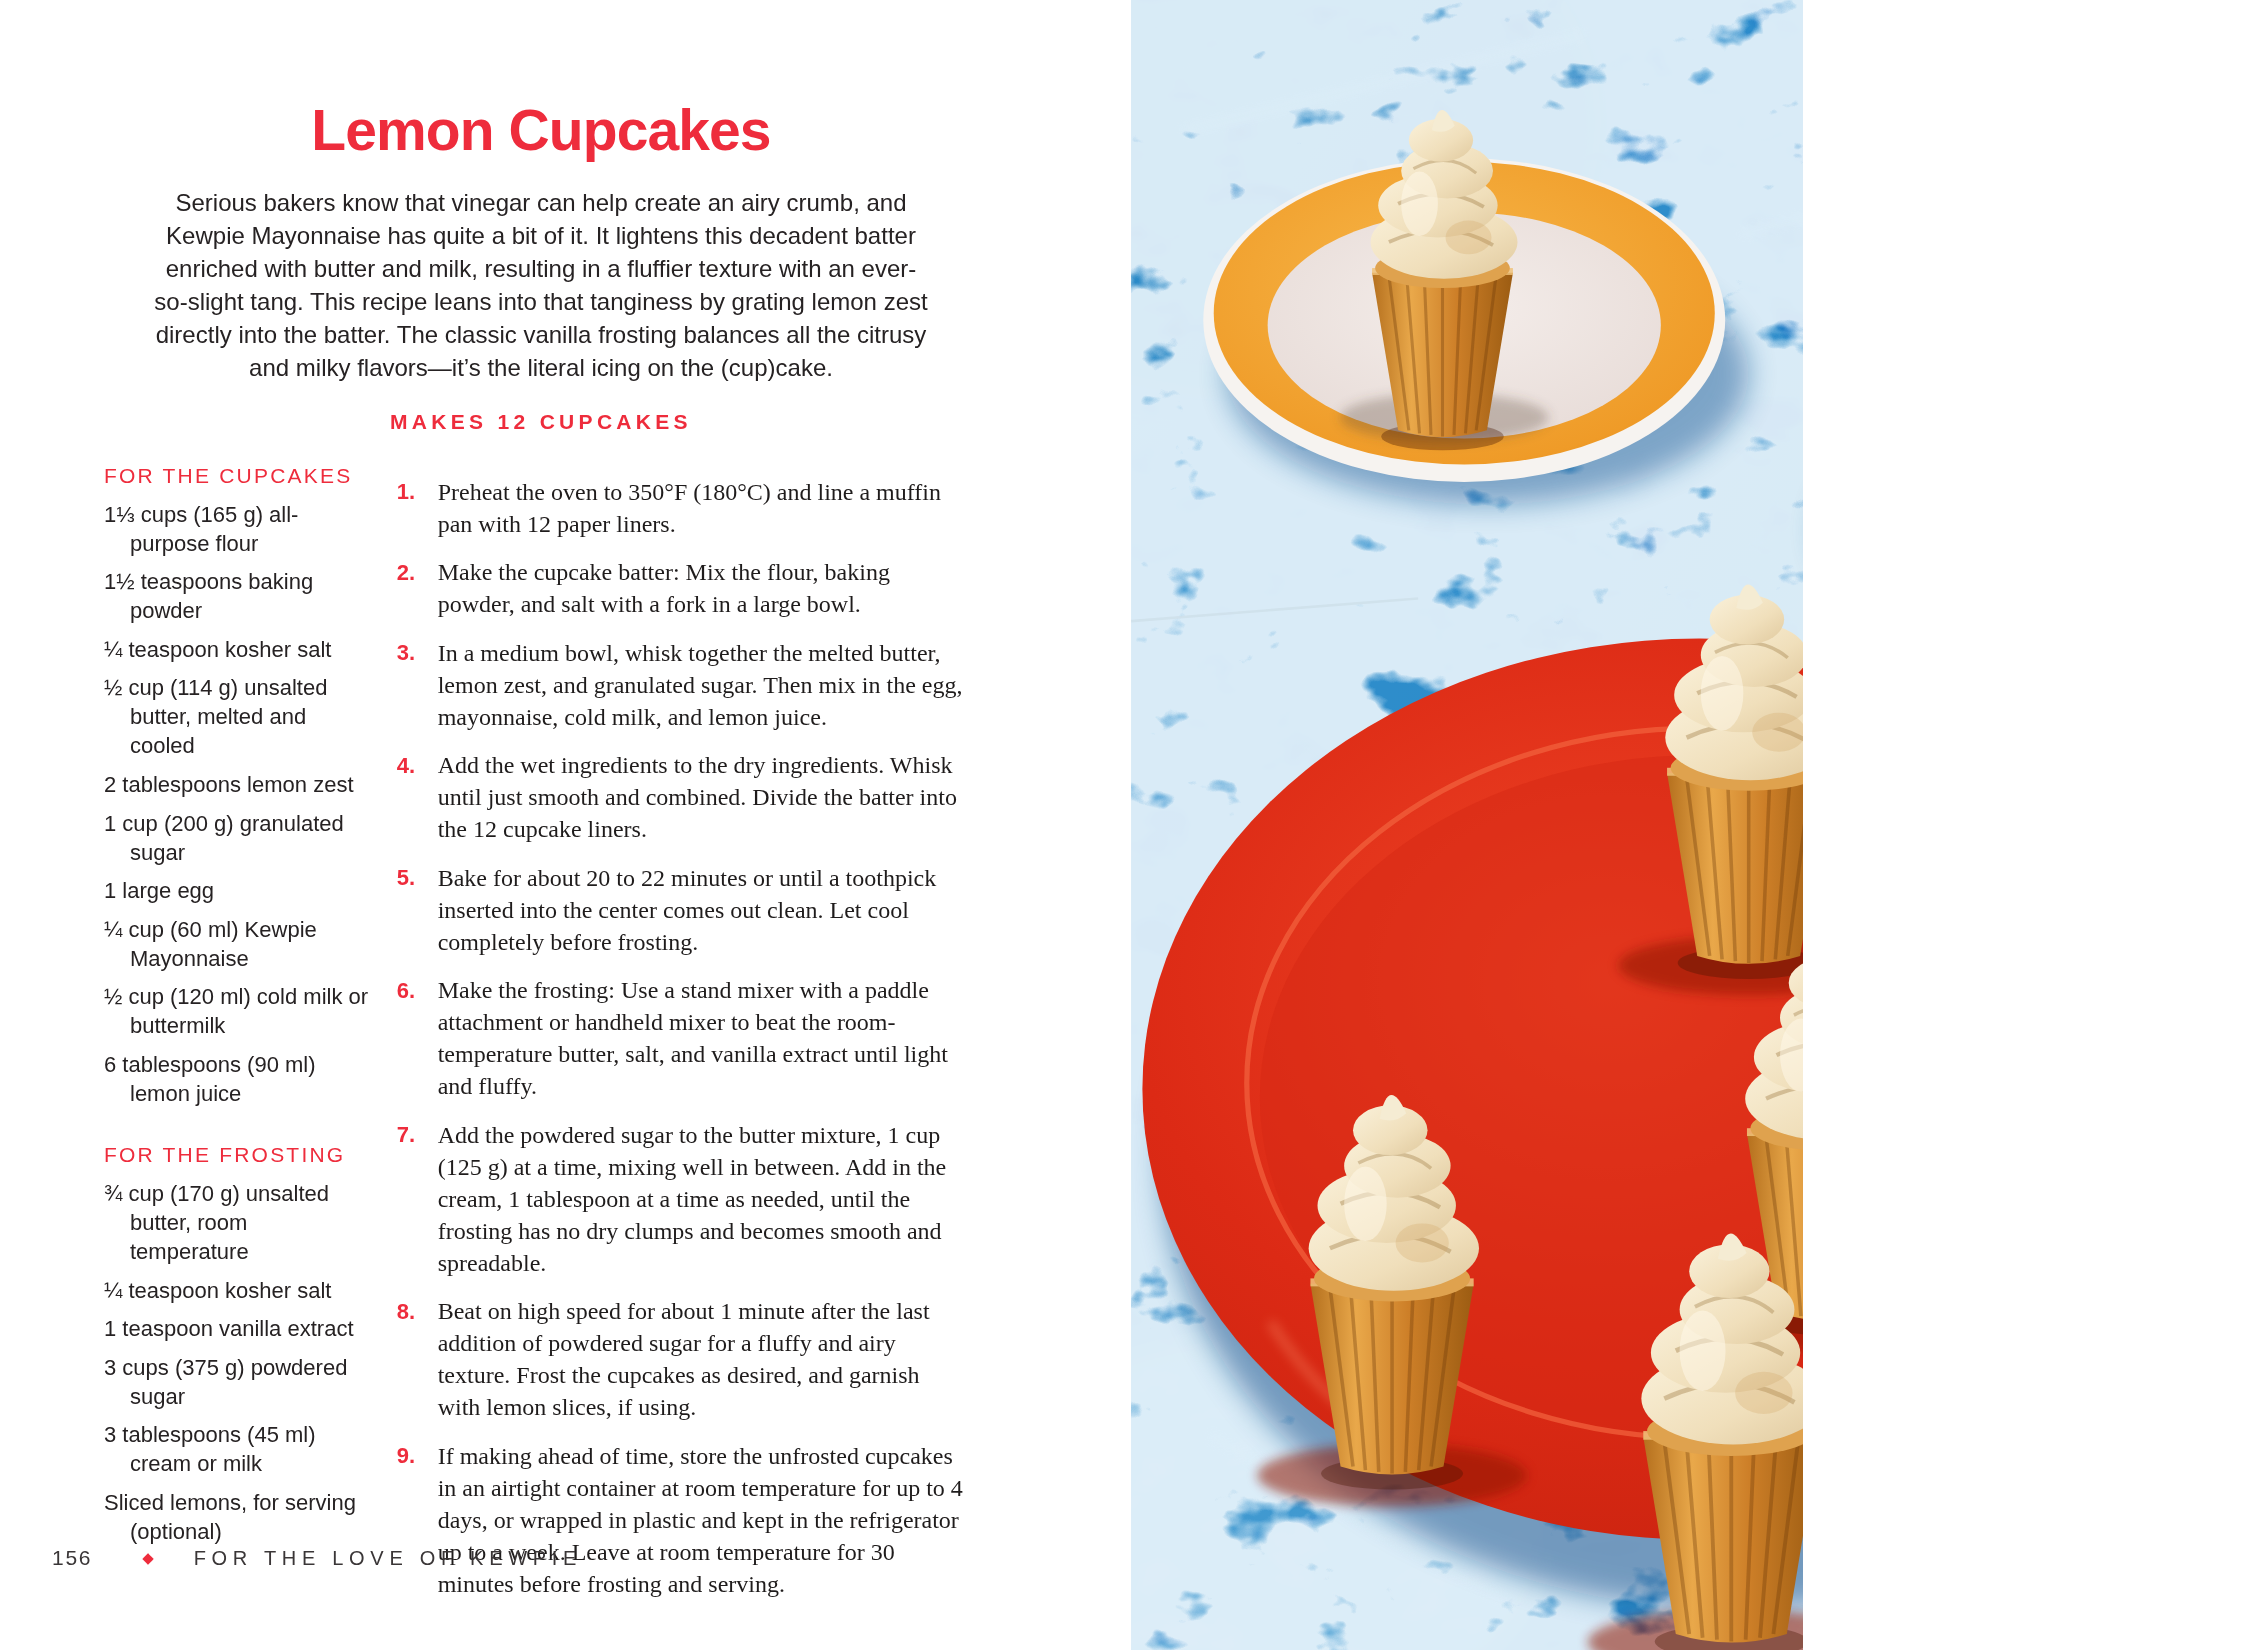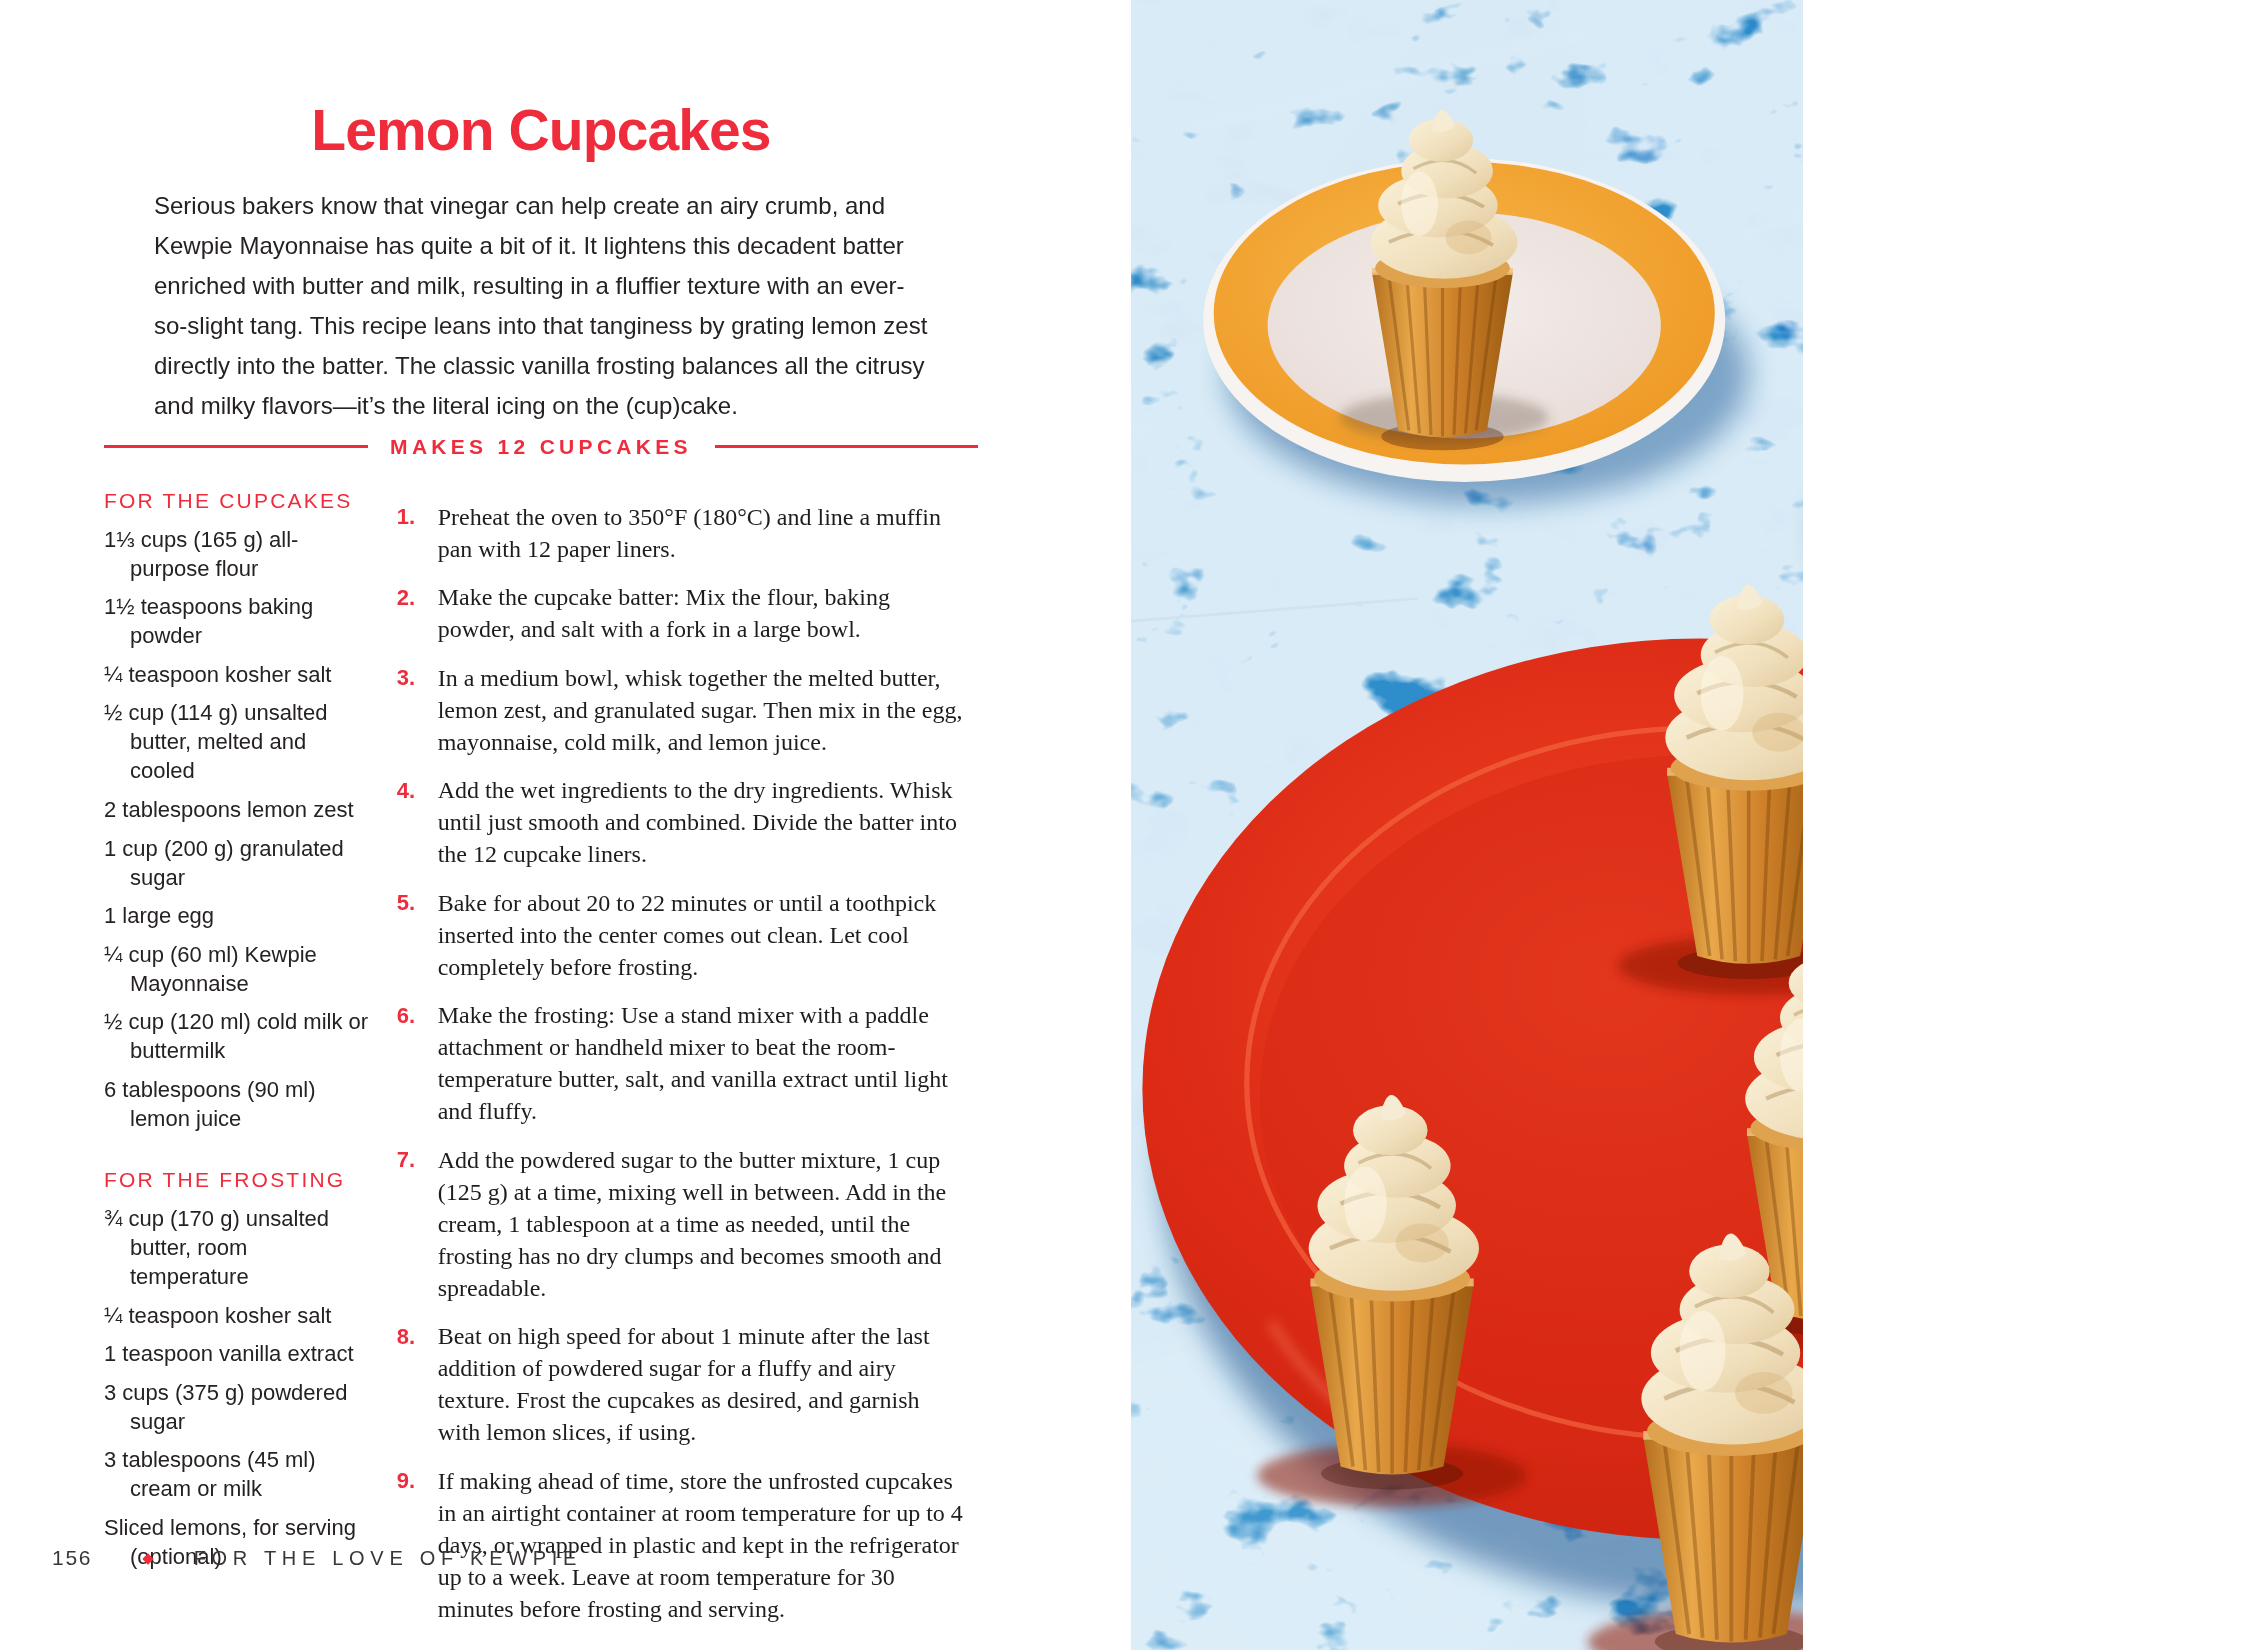--- a/index.html
+++ b/index.html
@@ -3,24 +3,24 @@
 <meta charset="utf-8">
 <style>
   html,body{margin:0;padding:0;background:#ffffff;}
   .spread{position:relative;width:1803px;height:1651px;background:#ffffff;overflow:hidden;
           font-family:"Liberation Sans",sans-serif;color:#262223;}
   
   .page-left{position:absolute;left:0;top:0;width:1131px;height:1651px;background:#ffffff;}
   .content{position:absolute;left:104px;top:0;width:874px;}
   .recipe-title{margin-top:97px;text-align:center;font-size:57px;font-weight:bold;
                 letter-spacing:-0.9px;color:#ee2c3c;}
-  .intro{margin:22.6px auto 0 auto;max-width:774px;font-size:24px;
-         line-height:40px;color:#29252
+  .intro{margin:22.6px auto 0 auto;max-width:774px;text-align:center;font-size:24px;
+         line-height:33px;color:#29252
 6;}
-  .makes-row{display:flex;align-items:center;margin-top:9px;}
+  .makes-row{display:flex;align-items:center;margin-top:26px;flex-direction:column;}
   .makes-row .rule{flex:1;height:3.5px;background:#ee2c3c;}
   .makes-label{padding:0 22.6px;color:#ee2c3c;font-weight:bold;font-size:21px;letter-spacing:4.3px;white-space:nowrap;}
   .cols{display:flex;margin-top:30px;}
   .col-ing{width:265px;flex:0 0 265px;}
   .col-steps{flex:1;margin-left:15.7px;}
   .ing-heading{color:#ee2c3c;font-weight:normal;font-size:21px;letter-spacing:2.2px;margin:0 0 12px 0;}
   .ing-heading.second{margin-top:35px;}
   ul.ing-list{list-style:none;margin:0;padding:0;font-size:22px;line-height:29px;}
   ul.ing-list li{padding-left:26px;text-indent:-26px;margin-bottom:9.6px;}
   ol.steps{list-style:none;margin:12px;padding:0;counter-reset:step;

